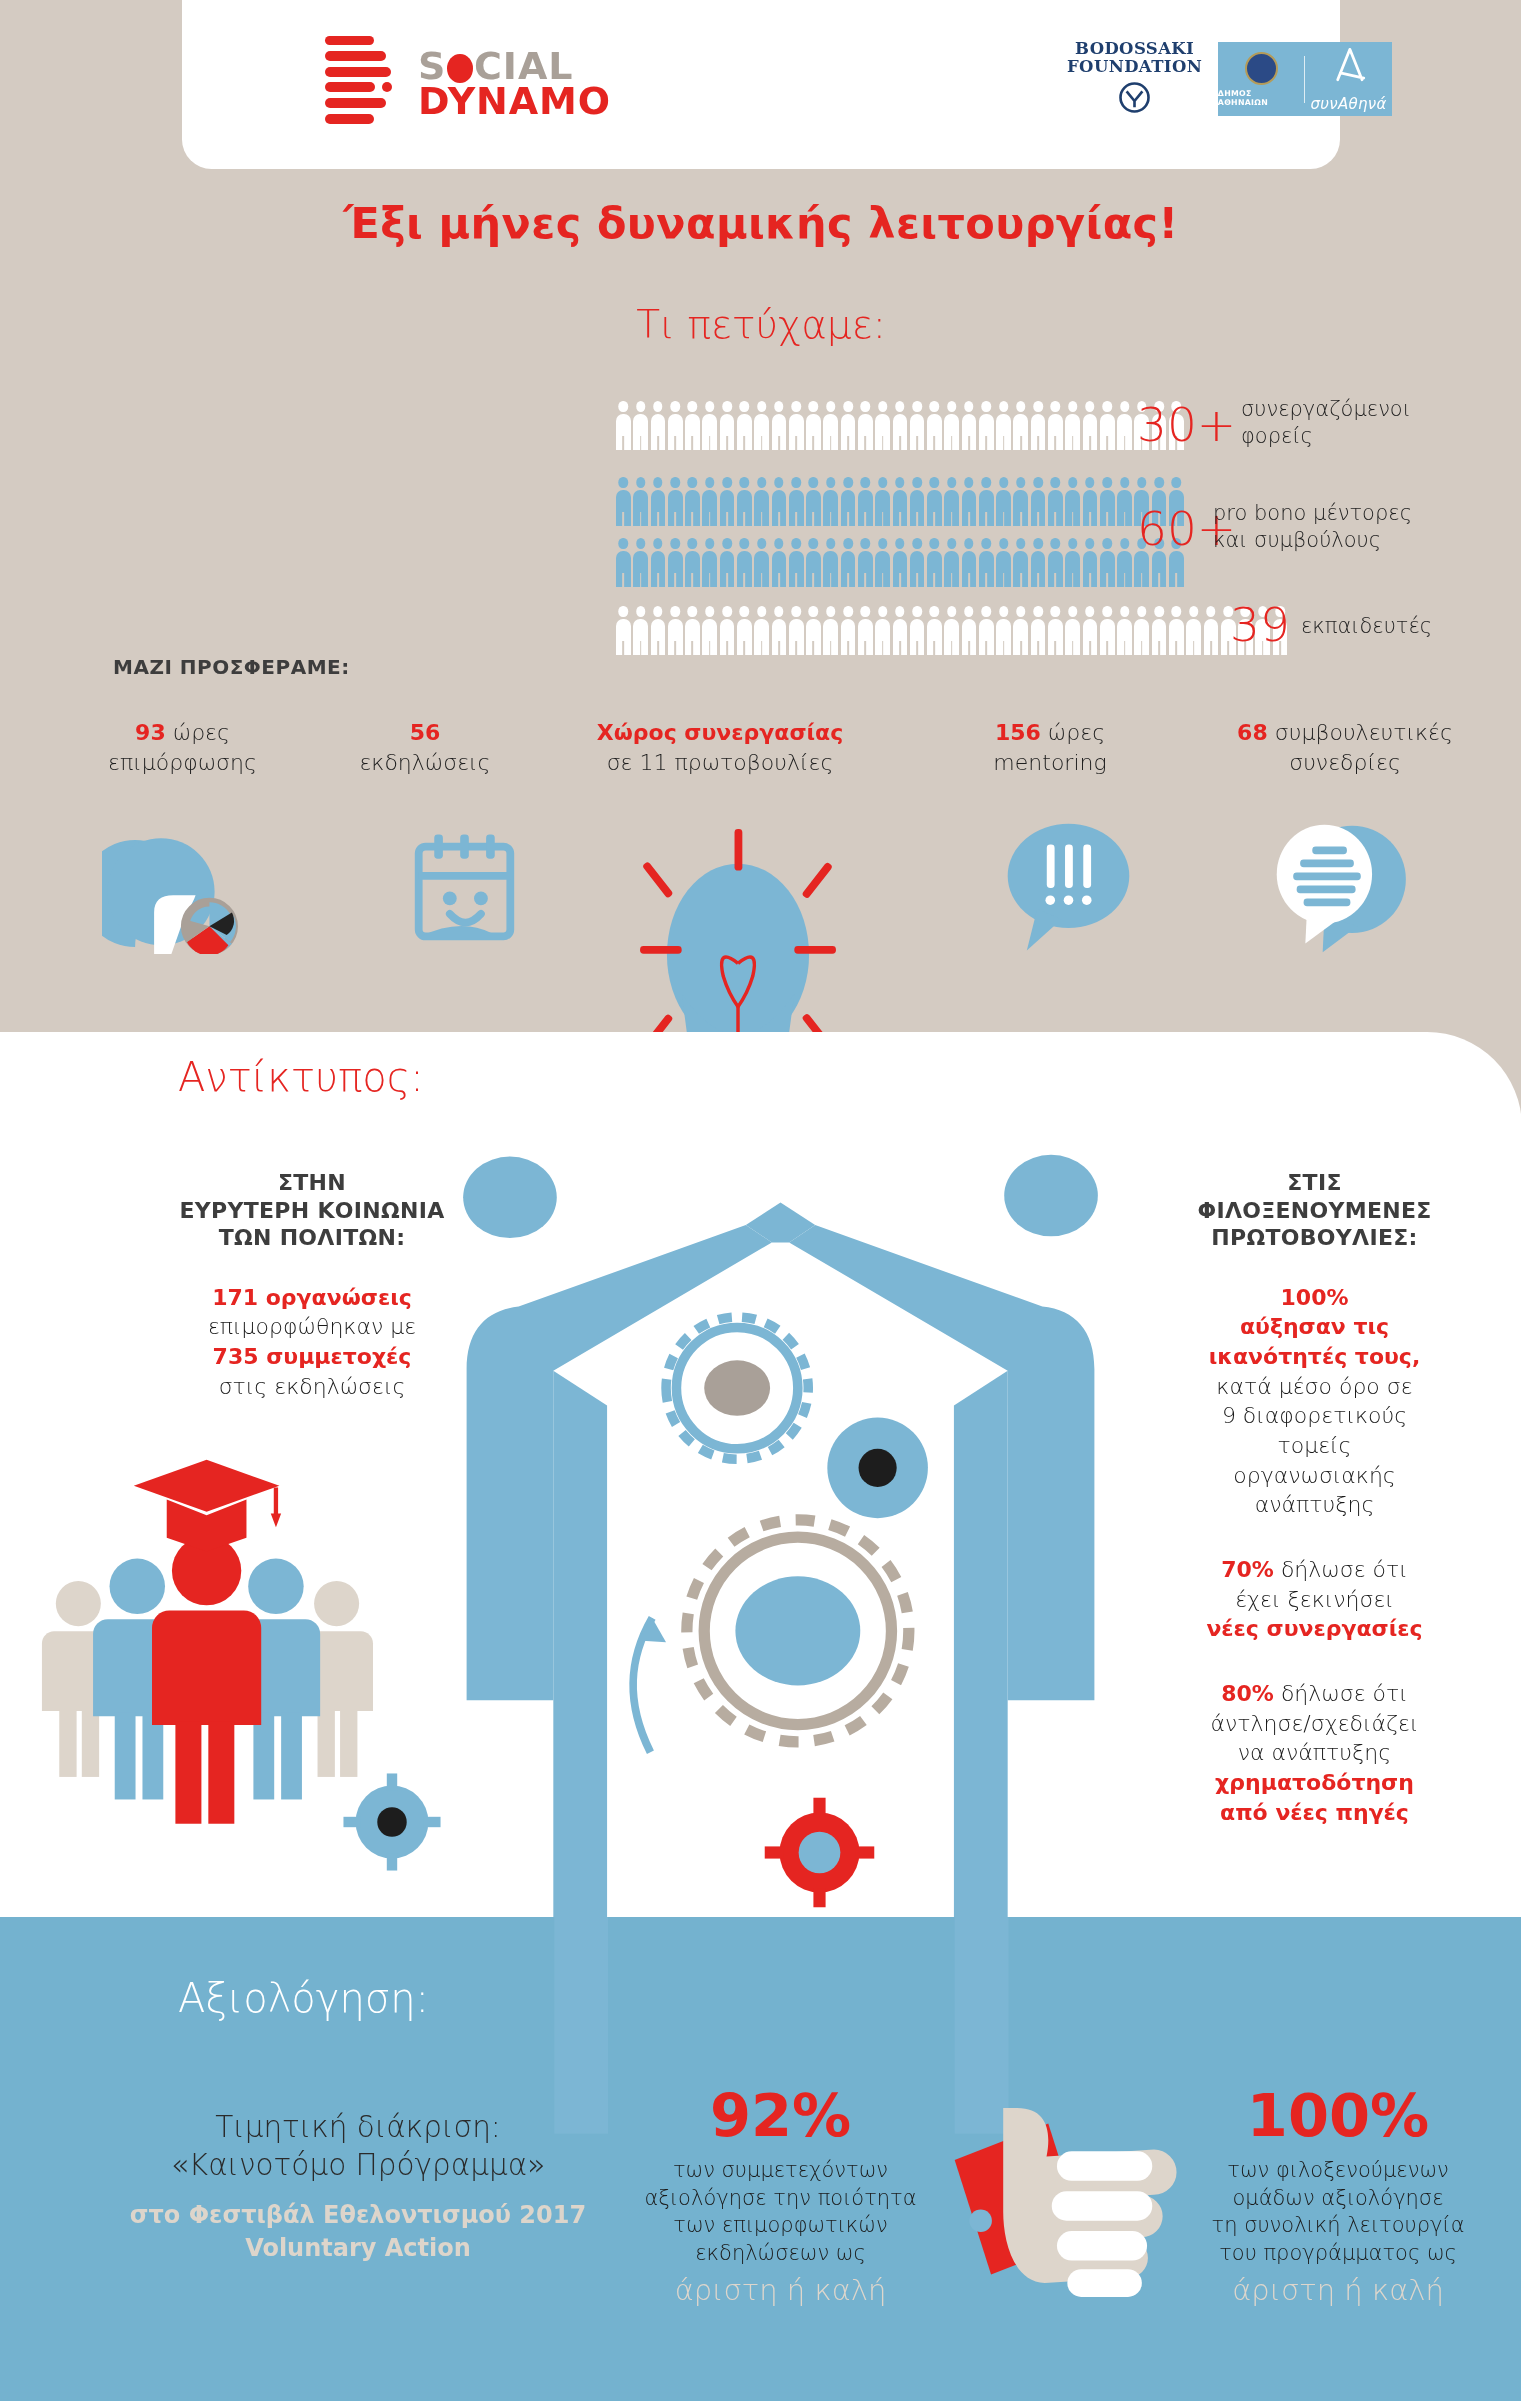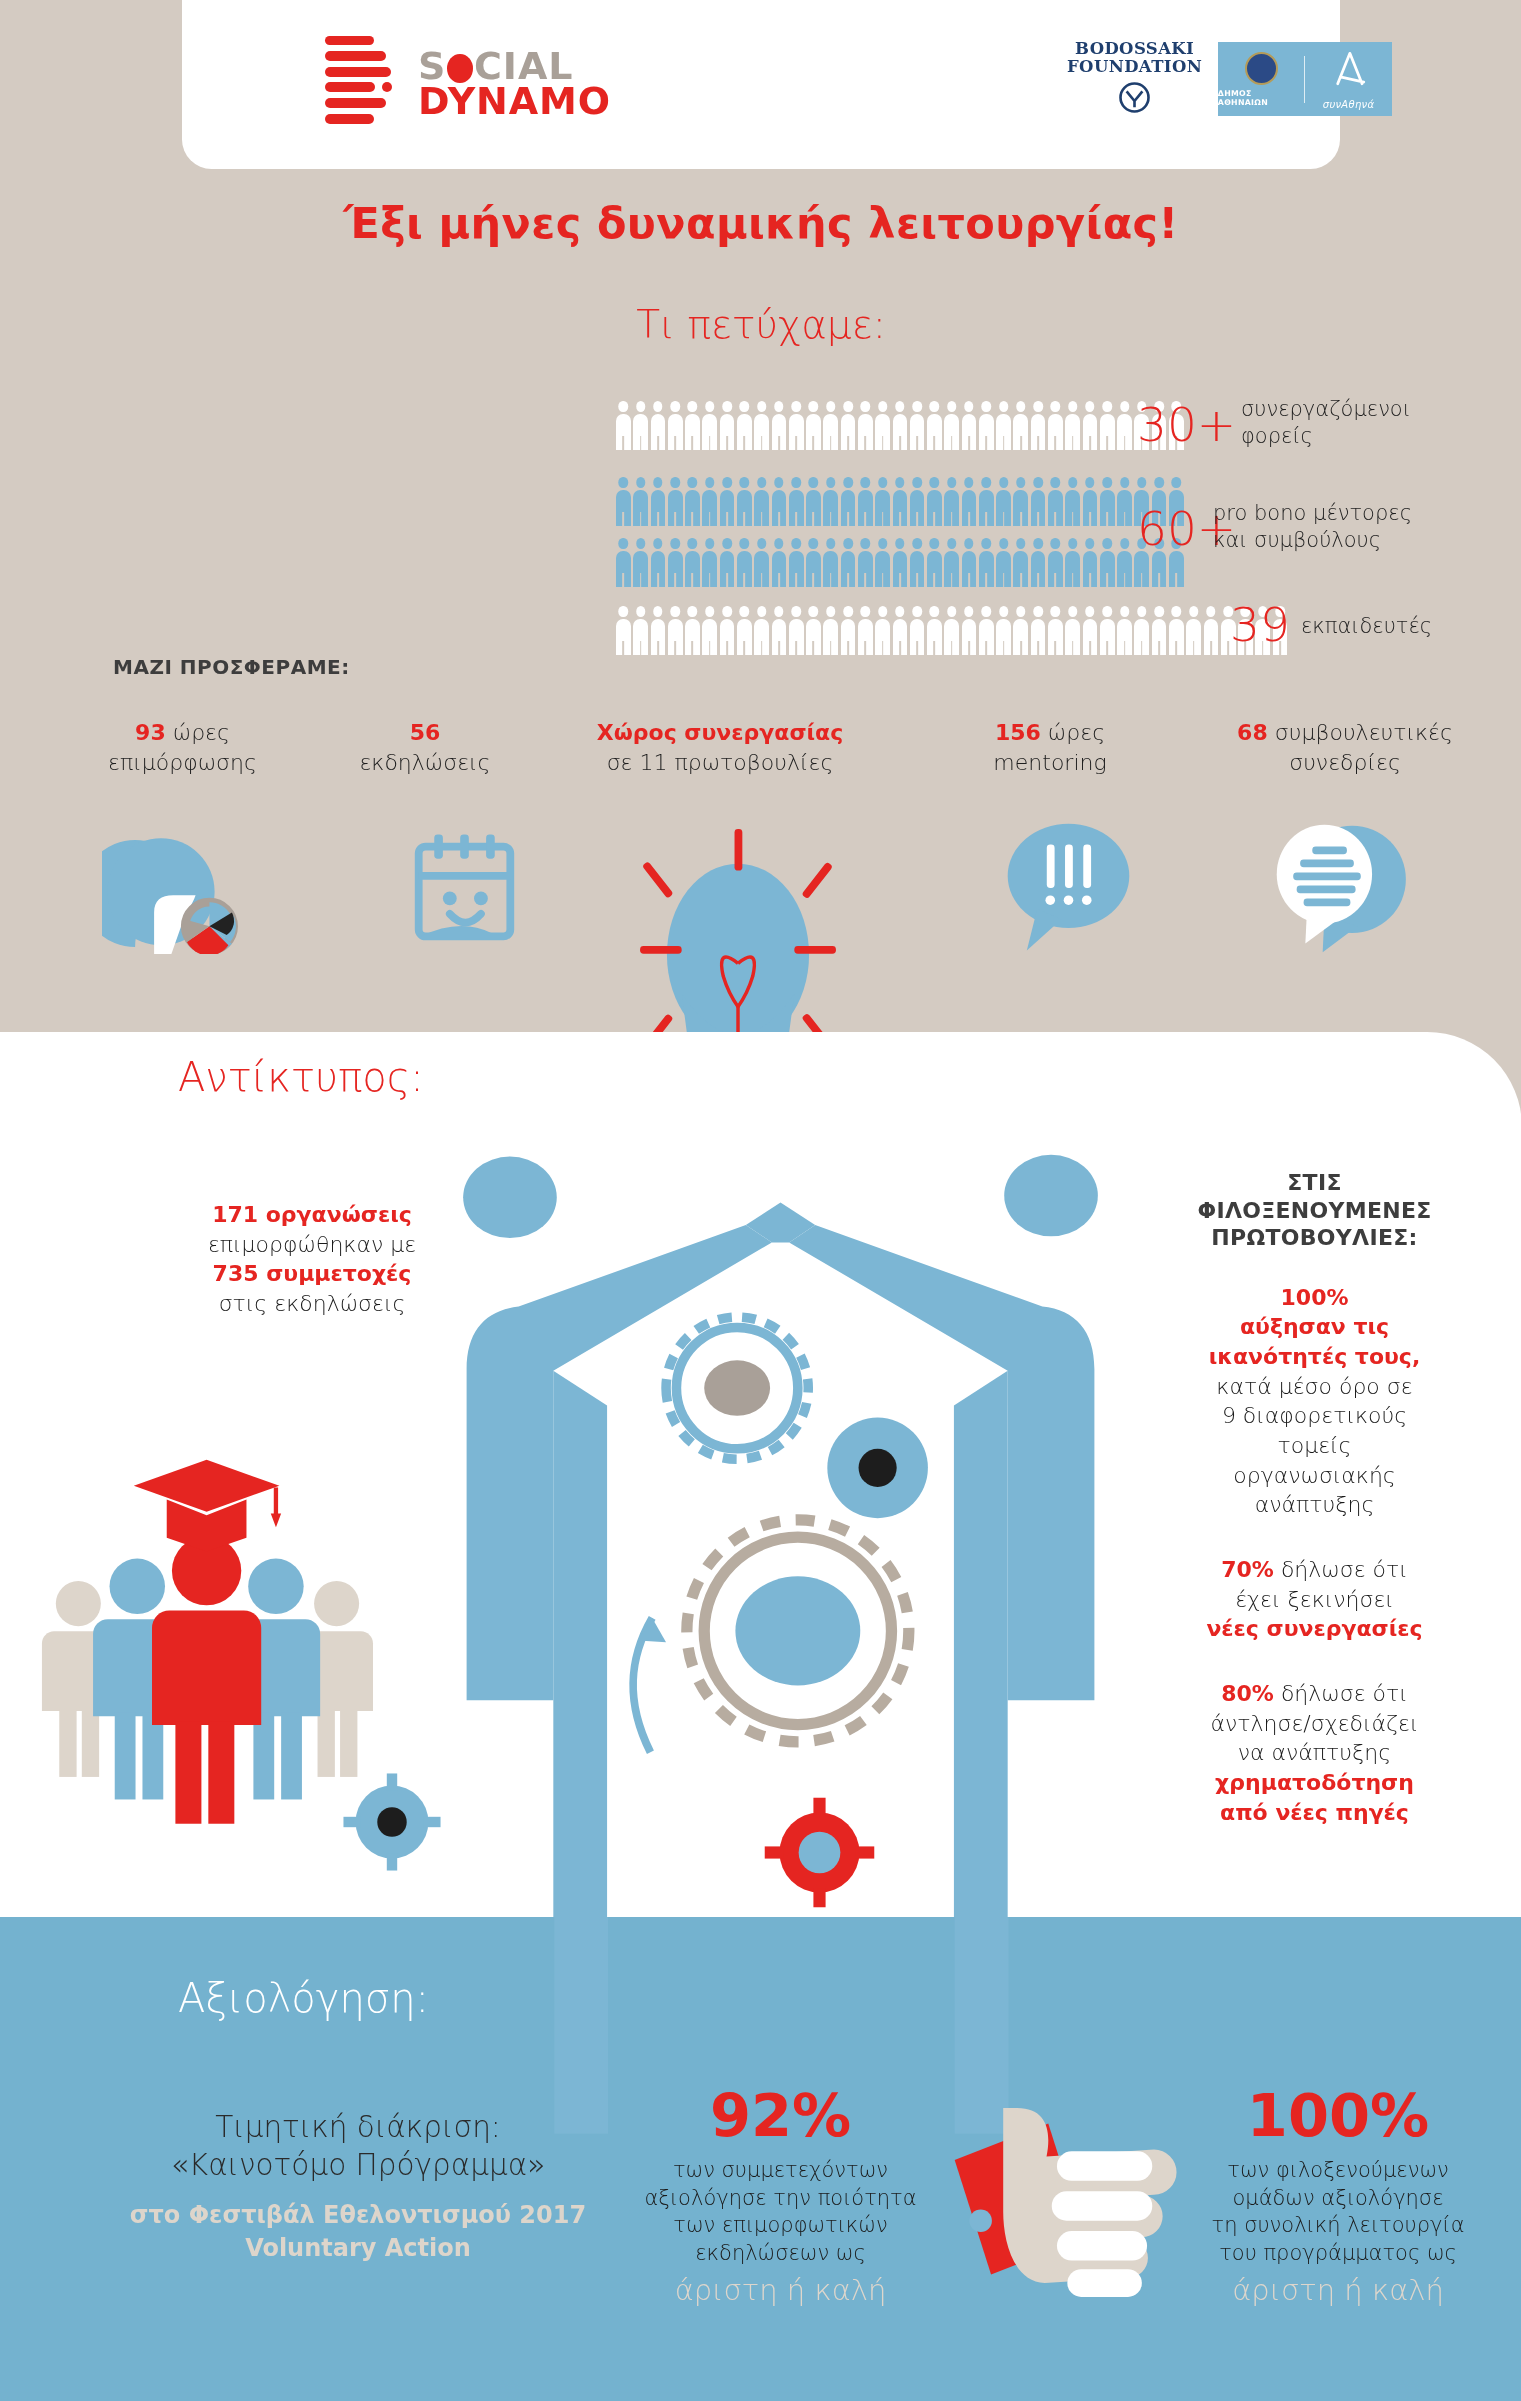--- a/index.html
+++ b/index.html
@@ -140,21 +140,21 @@
           <div class="seal"></div>
           <div class="cap">ΔΗΜΟΣ ΑΘΗΝΑΙΩΝ</div>
         </div>
         <div class="ath-div"></div>
         <div class="ath-col">
           <div class="alpha">
             <svg width="40" height="40" viewBox="0 0 46 46">
                 <path d="M24 5 L10 40 M24 5 L38 40 M13 32 L40 38" stroke="#fff" stroke-width="3.2" fill="none" stroke-linecap="round"></path>
               </svg>
           </div>
-          <div class="cap" style="font-style:italic;font-weight:normal;font-size:10px">συνΑθηνά</div>
+          <div class="cap" style="font-style:italic;font-weight:normal;font-size:15px">συνΑθηνά</div>
         </div>
       </div>
     </div>
   </div>
 
   <div class="main-title">Έξι μήνες δυναμικής λειτουργίας!</div>
   <div class="sub-title">Τι πετύχαμε:</div>
 
 
   <div class="prow" id="row1" style="left:616px;top:401px;">
@@ -922,20 +922,25 @@
 
   <svg class="abs" style="left:328px;top:1900px;" width="252" height="226" viewBox="0 0 290 260">
     <path d="M74 120 L34 232 L92 206 L118 252 L152 150 Z" fill="#ffffff"></path>
     <path d="M214 120 L254 232 L196 206 L170 252 L136 150 Z" fill="#ffffff"></path>
     <circle cx="144" cy="98" r="78" fill="#e52521"></circle>
     <circle cx="144" cy="98" r="50" fill="#ffffff"></circle>
     <path d="M144 54 l13 28 l30 3 -23 21 l7 30 -27 -16 -27 16 7 -30 -23 -21 30 -3 Z" fill="#e52521"></path>
   </svg>
 
   <div class="imp-left">
+    <div class="imp-head">
+      <div>ΣΤΗΝ</div>
+      <div>ΕΥΡΥΤΕΡΗ ΚΟΙΝΩΝΙΑ</div>
+      <div>ΤΩΝ ΠΟΛΙΤΩΝ:</div>
+    </div>
     <div class="imp-body">
       <div class="r">171 οργανώσεις</div>
       <div>επιμορφώθηκαν με</div>
       <div class="r">735 συμμετοχές</div>
       <div>στις εκδηλώσεις</div>
     </div>
   </div>
 
   <div class="imp-right">
     <div class="imp-head">

